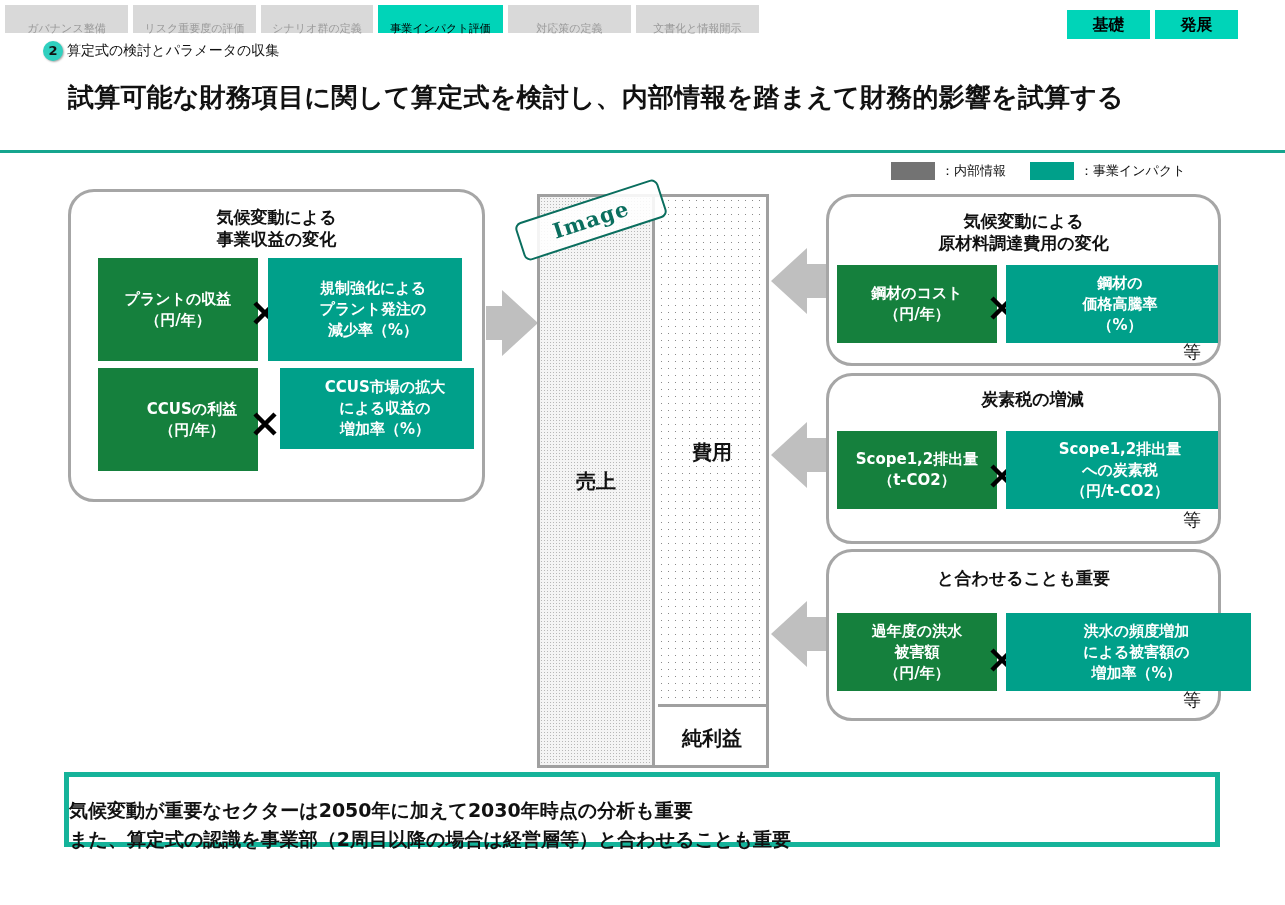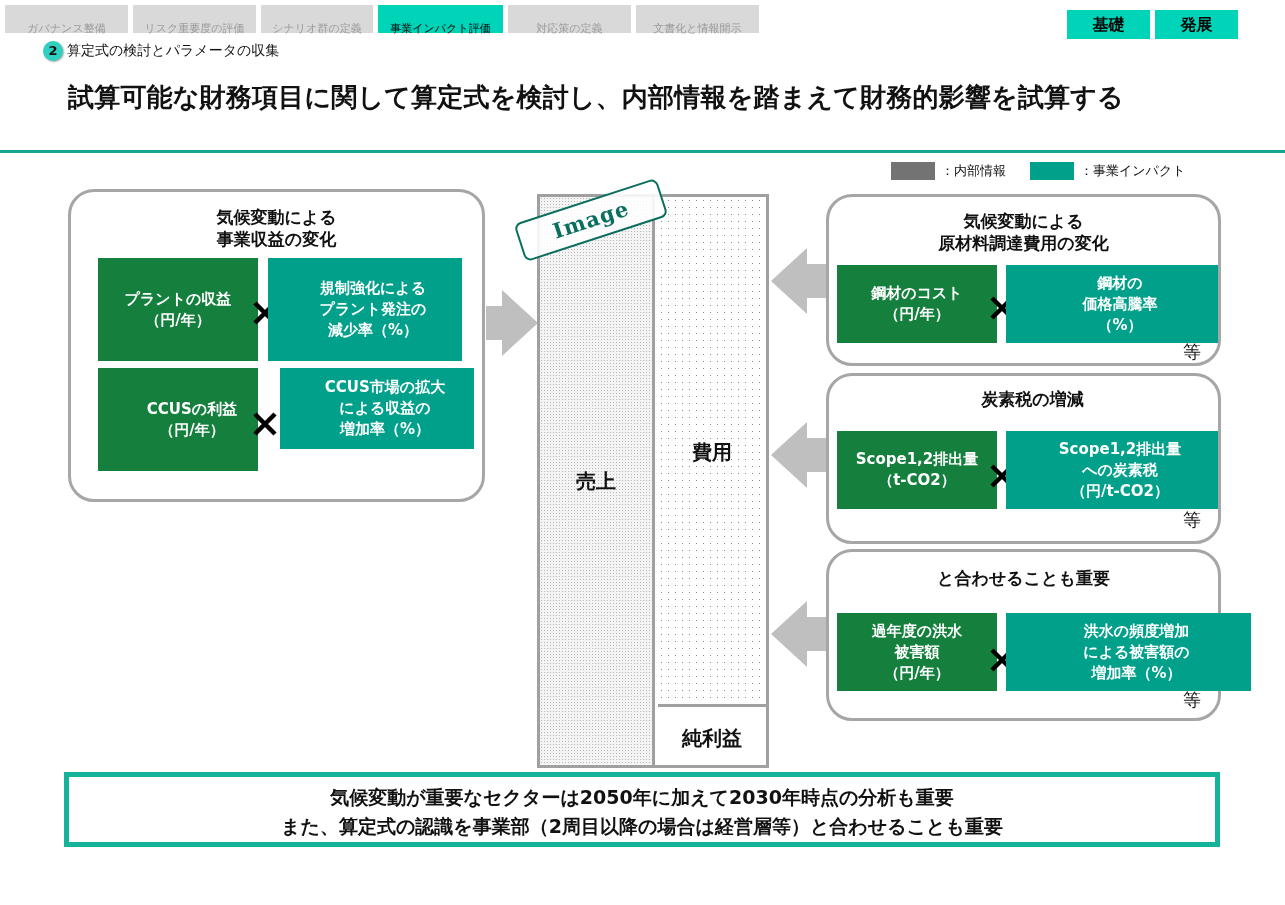--- a/index.html
+++ b/index.html
@@ -53,21 +53,21 @@
   .pl-cost { position: absolute; left: 118px; top: 0; width: 108px; height: 510px; border-bottom: 3px solid #a0a0a0;
     background-color: #fff;
     background-image: radial-gradient(#8a8a8a 0.7px, transparent 1px);
     background-size: 7px 7px; }
   .pl-profit { position: absolute; left: 118px; top: 513px; width: 108px; height: 55px; background: #fff; }
   .pl-text { position: absolute; left: 0; right: 0; text-align: center; font-weight: bold; font-size: 20px; color: #111; }
 
   .stamp { position: absolute; left: 516px; top: 200px; width: 150px; height: 40px; border: 2px solid #0a6e5e; border-radius: 7px; background: rgba(255,255,255,0.88); transform: rotate(-18deg); transform-origin: center; color: #0a6e5e; font-family: "DejaVu Serif", serif; font-weight: bold; font-size: 21px; line-height: 36px; text-align: center; letter-spacing: 1px; }
 
   
-  .summary { position: absolute; left: 64px; top: 772px; width: 1156px; height: 75px; border: 5px solid #15b39a; background: #fff; text-align: center; font-weight: bold; font-size: 19px; line-height: 29px; color: #111; padding-top: 6px; }
+  .summary { position: absolute; left: 64px; top: 772px; width: 1156px; height: 75px; border: 5px solid #15b39a; background: #fff; font-weight: bold; font-size: 19px; line-height: 29px; color: #111; padding-top: 19px; }
 </style>
 </head>
 <body>
 
 <div class="tabs">
   <div class="tab">ガバナンス整備</div>
   <div class="tab">リスク重要度の評価</div>
   <div class="tab">シナリオ群の定義</div>
   <div class="tab active">事業インパクト評価</div>
   <div class="tab">対応策の定義</div>

